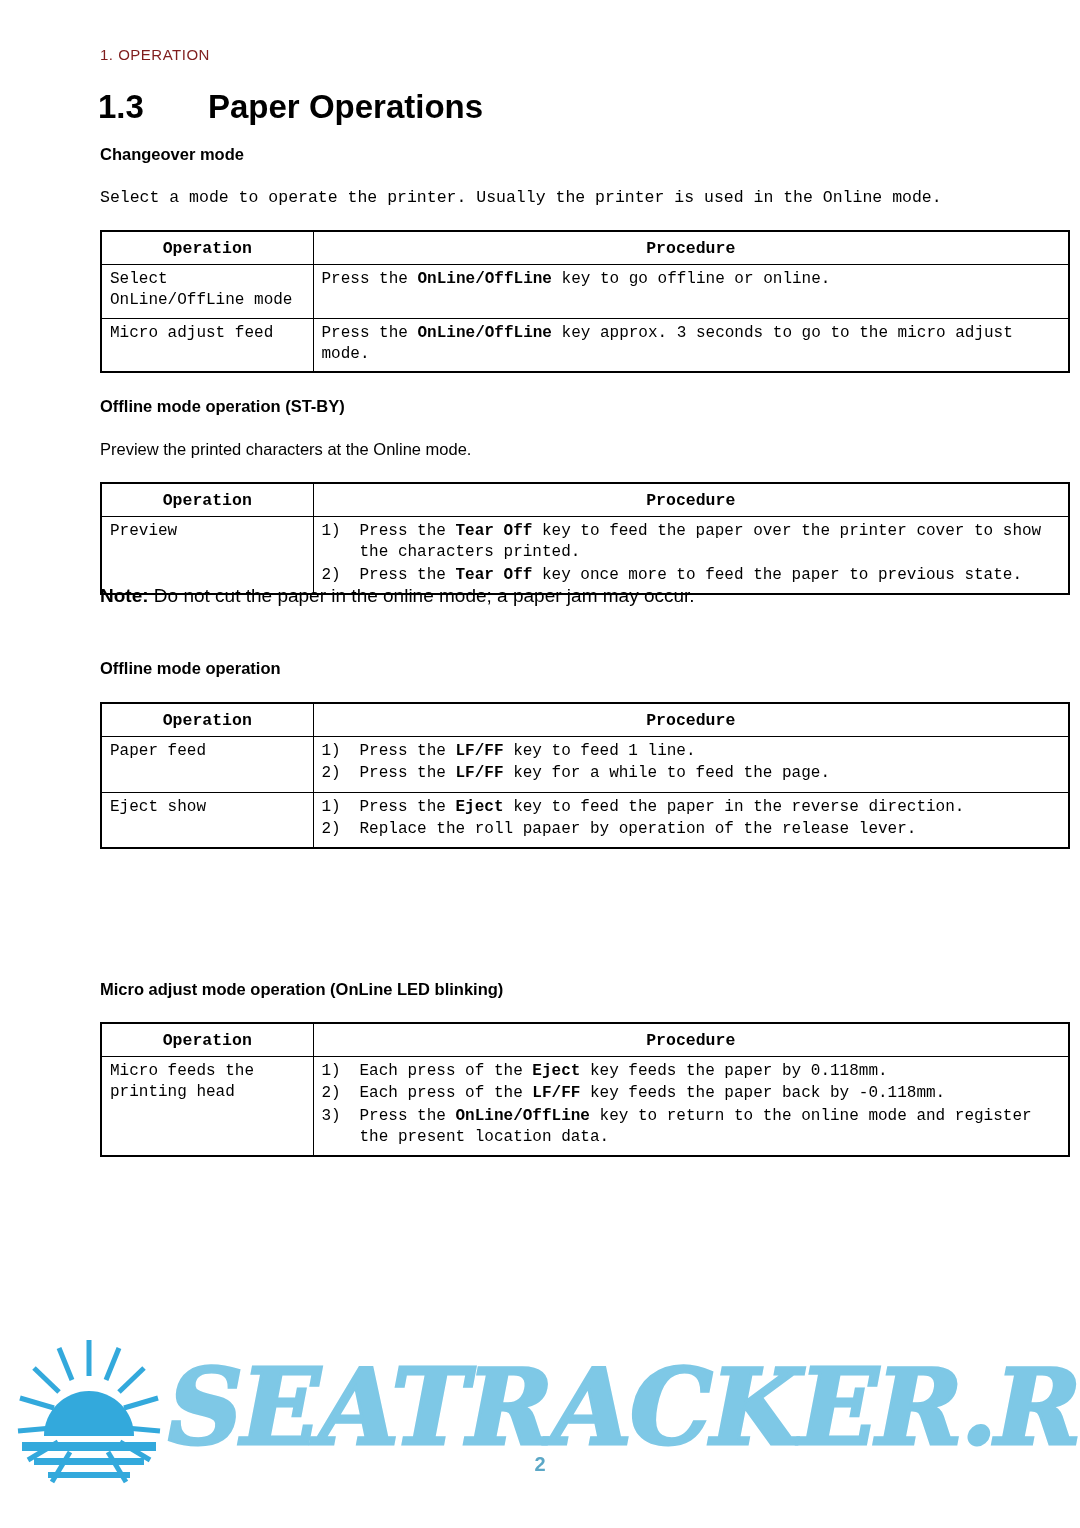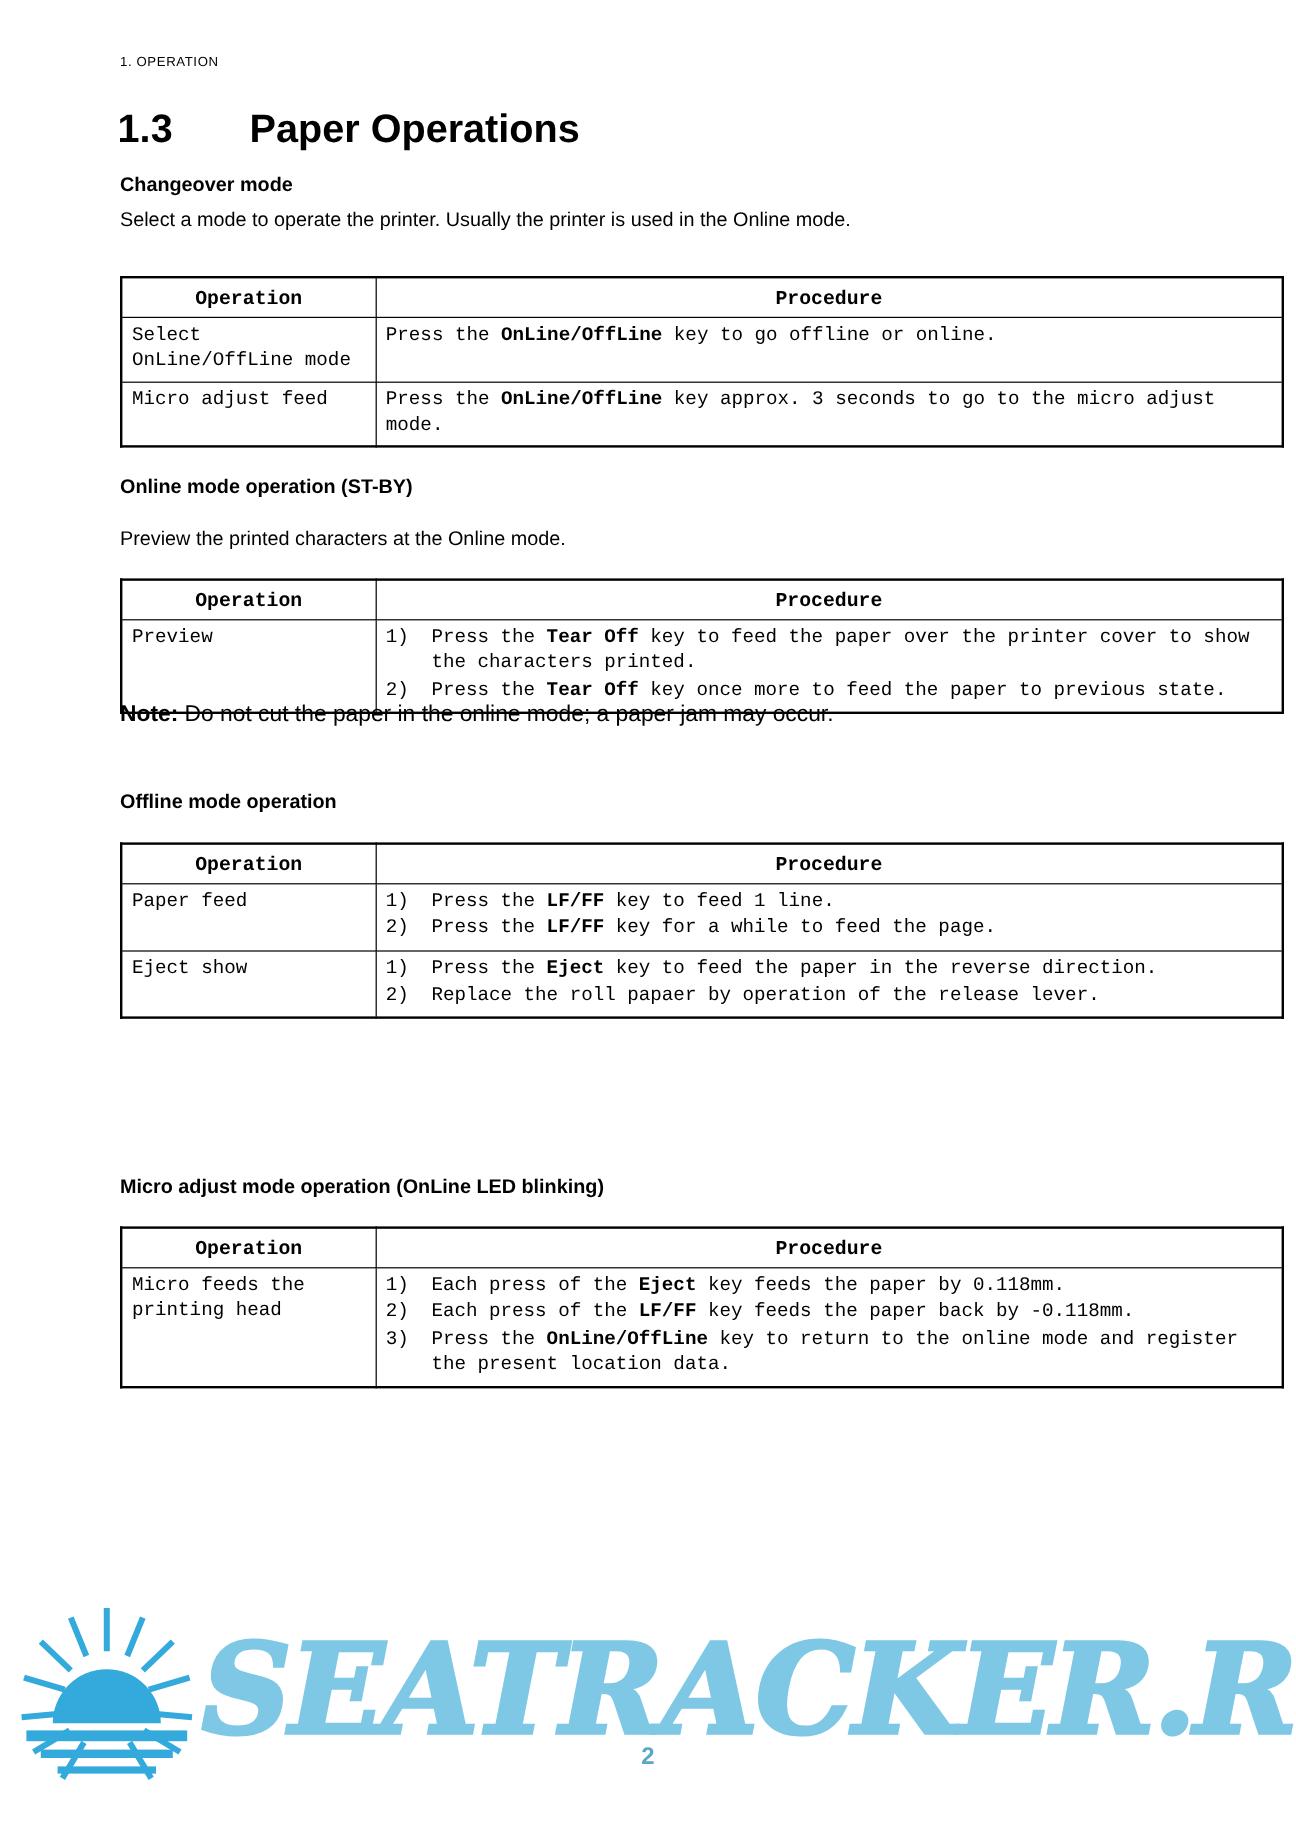--- a/index.html
+++ b/index.html
@@ -18,23 +18,23 @@
   .page {
     position: absolute;
     top: 0; left: 0;
     width: 1080px;
     height: 1528px;
   }
   .header-label {
     position: absolute;
     left: 100px;
     top: 46px;
-    font-size: 11px;
+    font-size: 15px;
     letter-spacing: 0.5px;
-    color: #000000;
+    color: #7f1d1d;
   }
   .title-row {
     position: absolute;
     left: 98px;
     top: 88px;
     display: flex;
     align-items: baseline;
     font-size: 33px;
     font-weight: bold;
   }
@@ -152,21 +152,21 @@
 <div class="page">
 
   <div class="header-label">1.  OPERATION</div>
 
   <div class="title-row">
     <span class="title-num">1.3</span>
     <span>Paper Operations</span>
   </div>
 
   <div class="section-head" style="top:145px;">Changeover mode</div>
-  <div class="para" style="top:174px;">Select a mode to operate the printer. Usually the printer is used in the Online mode.</div>
+  <div class="para" style="top:188px;font-family:Liberation Mono, monospace;">Select a mode to operate the printer. Usually the printer is used in the Online mode.</div>
 
   <table class="doc" style="top:230px;">
     <colgroup>
         <col class="col-op">
         <col>
       </colgroup>
     <thead>
       <tr>
         <th>Operation</th>
         <th>Procedure</th>
@@ -177,21 +177,21 @@
         <td>Select OnLine/OffLine mode</td>
         <td>Press the <b>OnLine/OffLine</b> key to go offline or online.</td>
       </tr>
       <tr>
         <td>Micro adjust feed</td>
         <td>Press the <b>OnLine/OffLine</b> key approx. 3 seconds to go to the micro adjust mode.</td>
       </tr>
     </tbody>
   </table>
 
-  <div class="section-head" style="top:397px;">Online mode operation (ST-BY)</div>
+  <div class="section-head" style="top:397px;">Offline mode operation (ST-BY)</div>
   <div class="para" style="top:440px;">Preview the printed characters at the Online mode.</div>
 
   <table class="doc" style="top:482px;">
     <colgroup>
         <col class="col-op">
         <col>
       </colgroup>
     <thead>
       <tr>
         <th>Operation</th>

